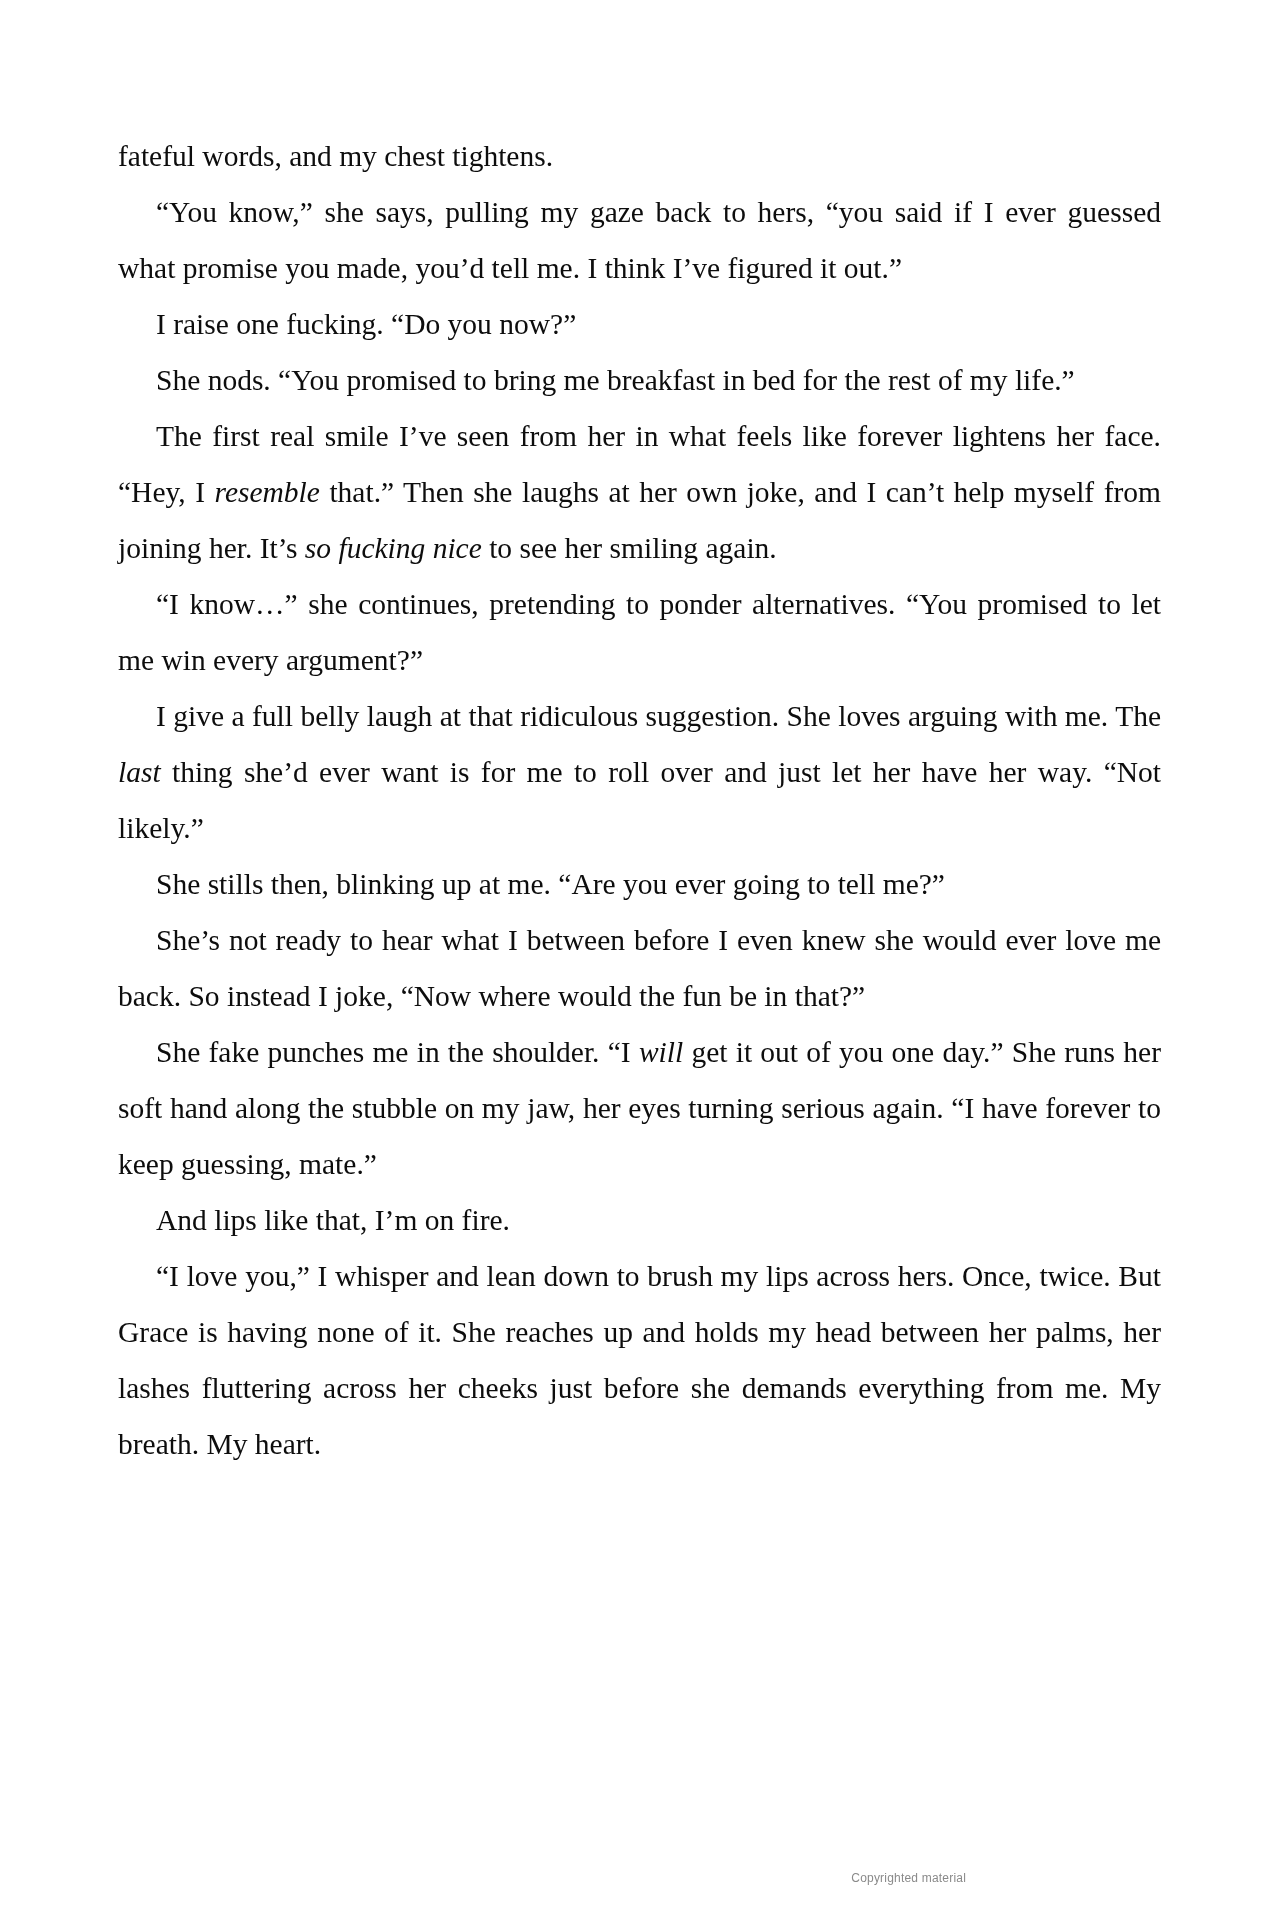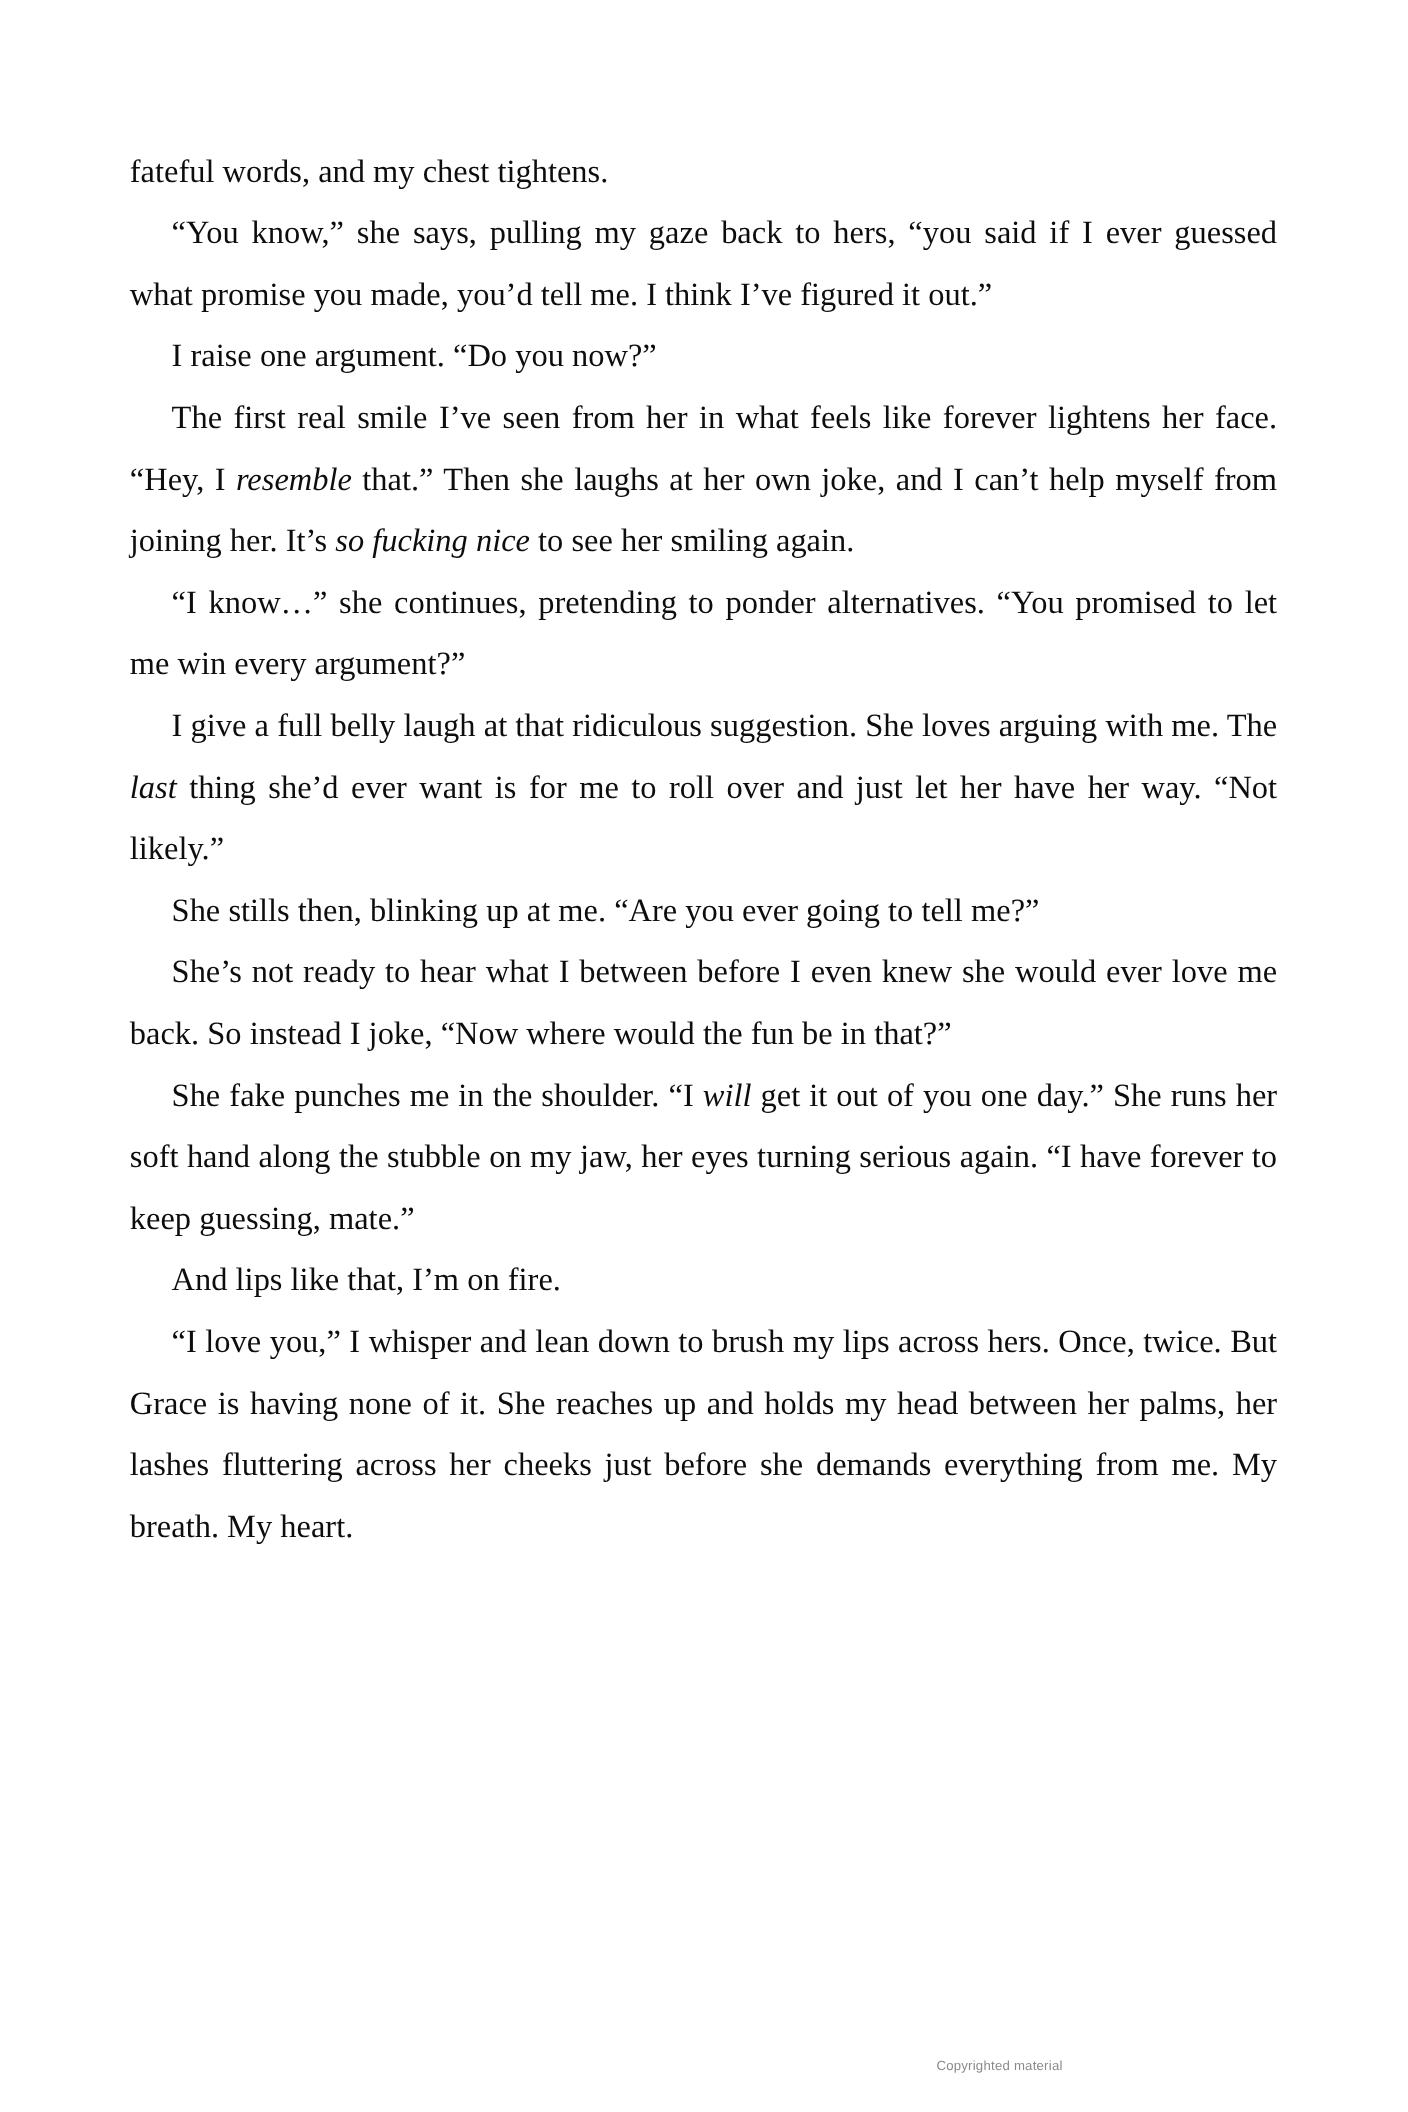--- a/index.html
+++ b/index.html
@@ -54,21 +54,22 @@
   }
   em { }
 </style>
 </head>
 <body>
 
 <div class="page">
   <div class="text-column">
     <p class="para last-line-left">fateful words, and my chest tightens.</p>
     <p class="para indent last-line-left">“You know,” she says, pulling my gaze back to hers, “you said if I ever guessed what promise you made, you’d tell me. I think I’ve figured it out.”</p>
-    <p class="para indent last-line-left">I raise one argument. “Do you now?”</p>
+    <p class="para indent last-line-left">I raise one fucking. “Do you now?”</p>
+    <p class="para indent last-line-left">She nods. “You promised to bring me breakfast in bed for the rest of my life.”</p>
     <p class="para indent last-line-left">The first real smile I’ve seen from her in what feels like forever lightens her face. “Hey, I <em>resemble</em> that.” Then she laughs at her own joke, and I can’t help myself from joining her. It’s <em>so fucking nice</em> to see her smiling again.</p>
     <p class="para indent last-line-left">“I know…” she continues, pretending to ponder alternatives. “You promised to let me win every argument?”</p>
     <p class="para indent last-line-left">I give a full belly laugh at that ridiculous suggestion. She loves arguing with me. The <em>last</em> thing she’d ever want is for me to roll over and just let her have her way. “Not likely.”</p>
     <p class="para indent last-line-left">She stills then, blinking up at me. “Are you ever going to tell me?”</p>
     <p class="para indent last-line-left">She’s not ready to hear what I between before I even knew she would ever love me back. So instead I joke, “Now where would the fun be in that?”</p>
     <p class="para indent last-line-left">She fake punches me in the shoulder. “I <em>will</em> get it out of you one day.” She runs her soft hand along the stubble on my jaw, her eyes turning serious again. “I have forever to keep guessing, mate.”</p>
     <p class="para indent last-line-left">And lips like that, I’m on fire.</p>
     <p class="para indent last-line-left">“I love you,” I whisper and lean down to brush my lips across hers. Once, twice. But Grace is having none of it. She reaches up and holds my head between her palms, her lashes fluttering across her cheeks just before she demands everything from me. My breath. My heart.</p>
   </div>
   <div class="copyright">Copyrighted material</div>

